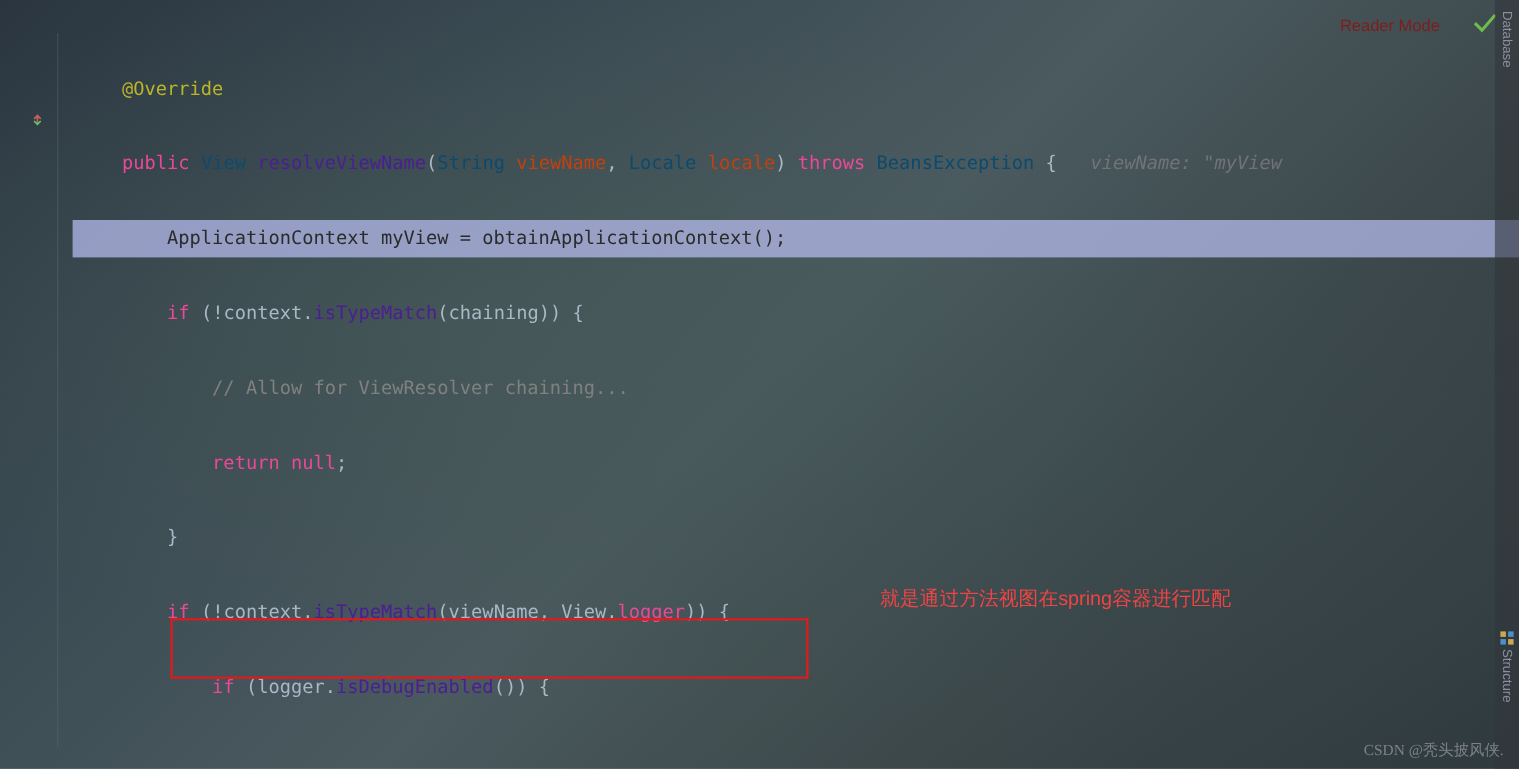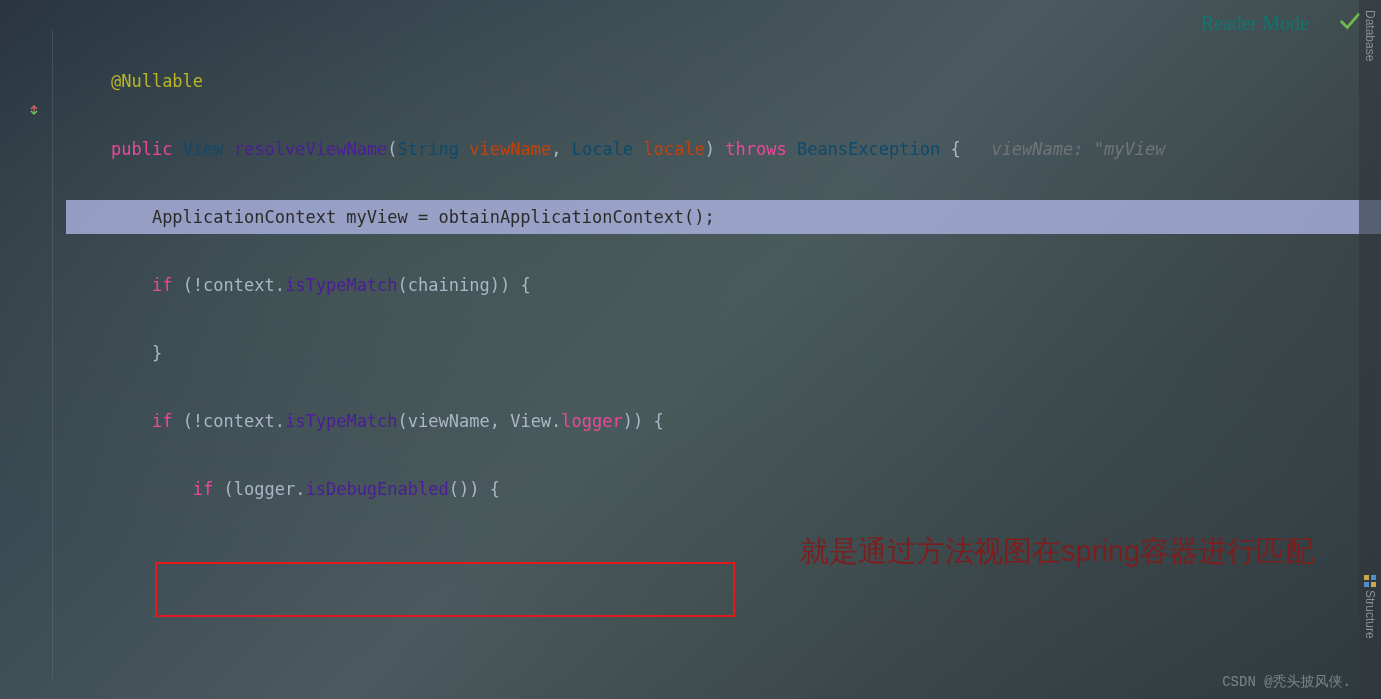--- a/index.html
+++ b/index.html
@@ -24,23 +24,23 @@
     .top-bar {
       position: absolute;
       top: 10px;
       right: 20px;
       display: flex;
       align-items: center;
       gap: 30px;
       z-index: 10;
     }
     .reader-mode {
-      color: #0f766e;
-      font-size: 20px;
-      font-family: Liberation Serif, serif;
+      color: #7f1d1d;
+      font-size: 15px;
+      font-family: Liberation Sans, sans-serif;
       cursor: pointer;
     }
     .check-icon svg { width: 22px; height: 22px; }
     .right-sidebar {
       position: absolute;
       right: 0;
       top: 0;
       bottom: 0;
       width: 22px;
       background: rgba(50,55,60,0.6);
@@ -107,33 +107,33 @@
       top: 562px;
       width: 580px;
       height: 55px;
       border: 2px solid #e41919;
       z-index: 4;
     }
     .red-annotation {
       position: absolute;
       left: 800px;
       top: 532px;
-      color: #7f1d1d;
-      font-size: 29px;
+      color: #ef4444;
+      font-size: 18px;
       font-family: "Microsoft YaHei", sans-serif;
       z-index: 4;
       white-space: nowrap;
     }
     .watermark {
       position: absolute;
-      right: 30px;
+      right: 14px;
       bottom: 8px;
       color: rgba(200,200,200,0.5);
       font-size: 14px;
-      font-family: Liberation Mono, monospace;
+      font-family: Liberation Serif, serif;
       z-index: 10;
     }
     .fold-line {
       position: absolute;
       left: 52px;
       top: 30px;
       bottom: 20px;
       width: 1px;
       background: rgba(120,130,135,0.3);
       z-index: 2;
@@ -172,24 +172,26 @@
 <div class="gutter">
   <div class="gutter-icon" style="top:100px">
     <svg viewBox="0 0 12 12">
         <path d="M6 2 L6 10 M3 5 L6 2 L9 5" stroke="#cc5f5f" stroke-width="1.5" fill="none"></path>
         <path d="M3 9 L6 12 L9 9" stroke="#5fcc5f" stroke-width="1.5" fill="none" transform="translate(0,-2)"></path>
       </svg>
   </div>
 </div>
 
 <div class="code-area">
-<div class="line">    <span class="annotation">@Nullable</span></div>
+<div class="line">    <span class="annotation">@Override</span></div>
 <div class="line">    <span class="kw">public</span> <span class="type">View</span> <span class="method">resolveViewName</span>(<span class="type">String</span> <span class="paramname">viewName</span>, <span class="type">Locale</span> <span class="paramname">locale</span>) <span class="kw">throws</span> <span class="type">BeansException</span> {   <span class="hint"><span>viewName:</span> <span>"myView</span></span></div>
 <div class="line highlighted-line">        <span>ApplicationContext myView = obtainApplicationContext();</span></div>
 <div class="line">        <span class="kw">if</span> <span>(!context.</span><span class="method">isTypeMatch</span><span>(chaining)) {</span></div>
+<div class="line">            <span class="comment">// Allow for ViewResolver chaining...</span></div>
+<div class="line">            <span class="kw">return null</span>;</div>
 <div class="line">        <span>}</span></div>
 <div class="line">        <span class="kw">if</span> <span>(!context.</span><span class="method">isTypeMatch</span><span>(viewName, View.</span><span class="kw">logger</span><span>)) {</span></div>
 <div class="line">            <span class="kw">if</span> <span>(logger.</span><span class="method">isDebugEnabled</span><span>()) {</span></div>
 
 
 
 
 
 
 

